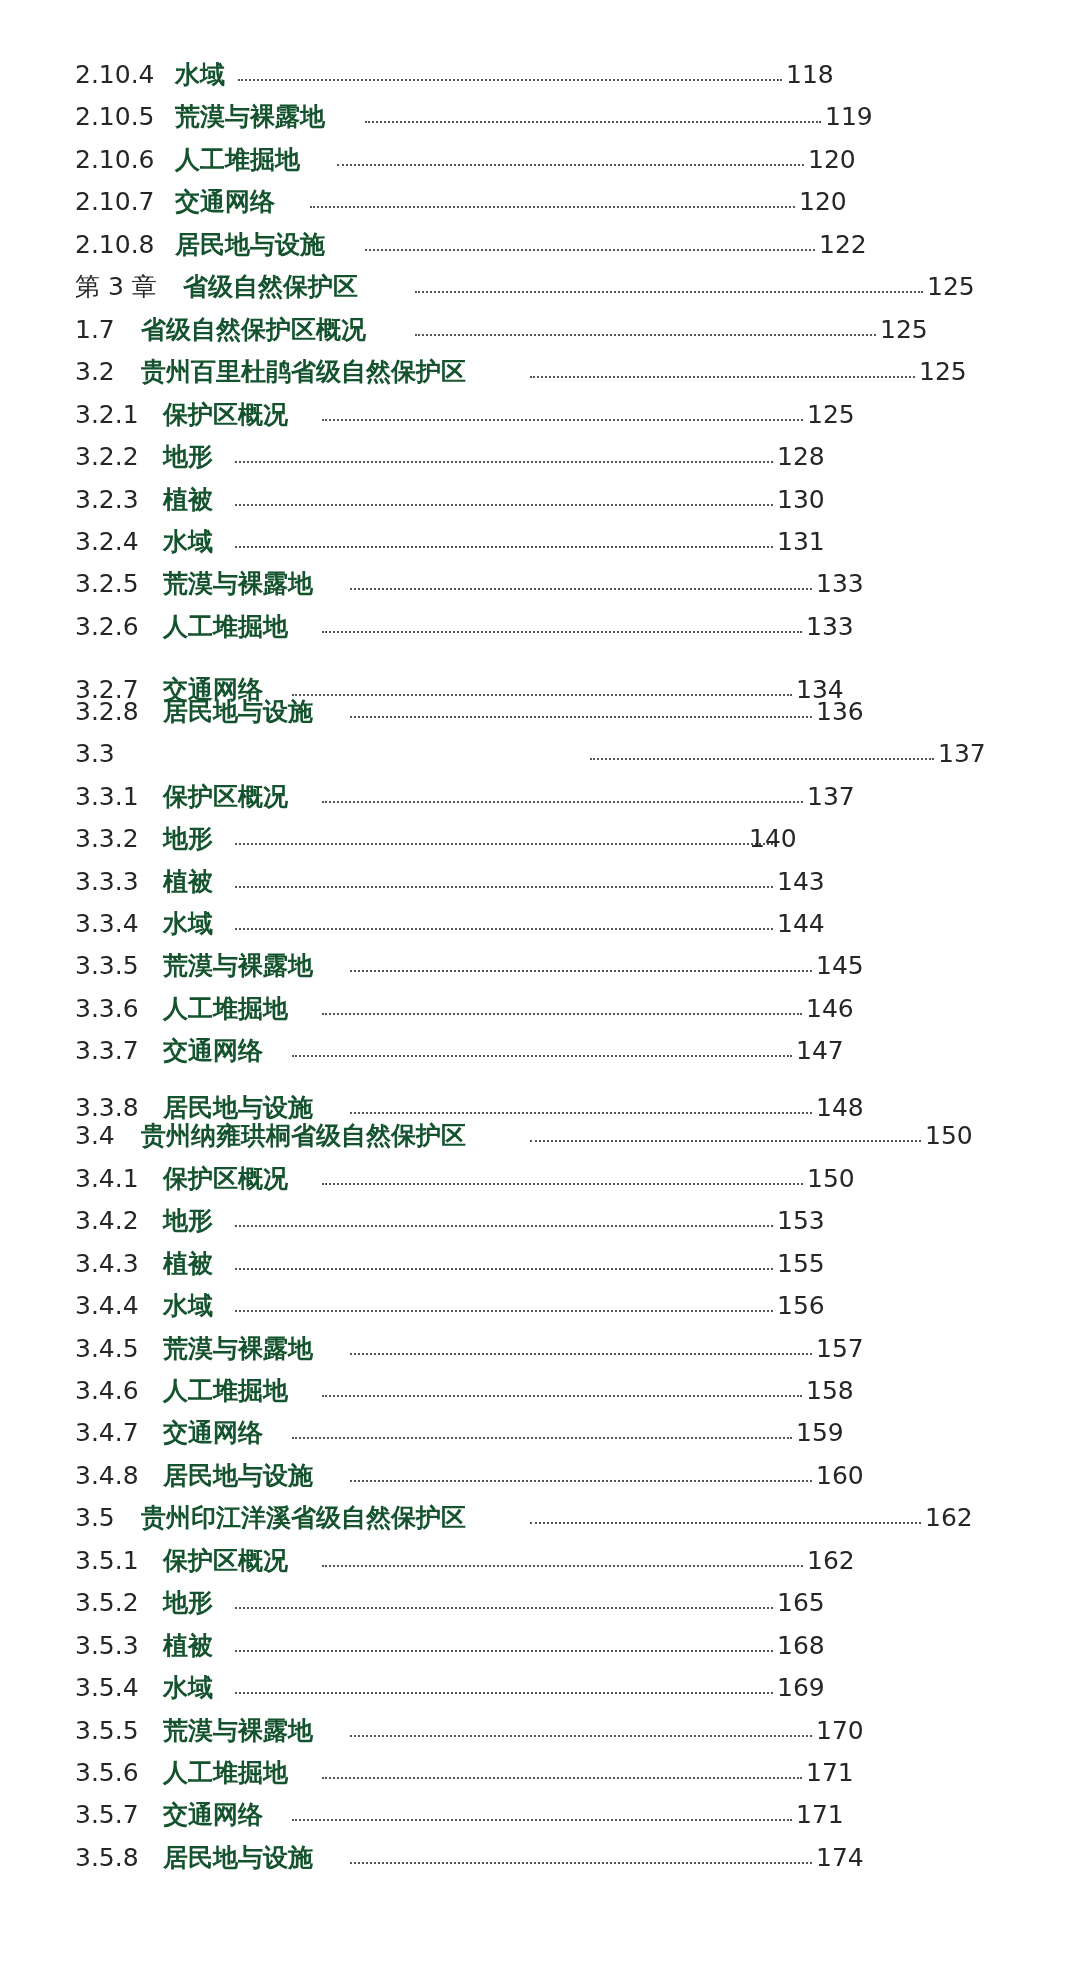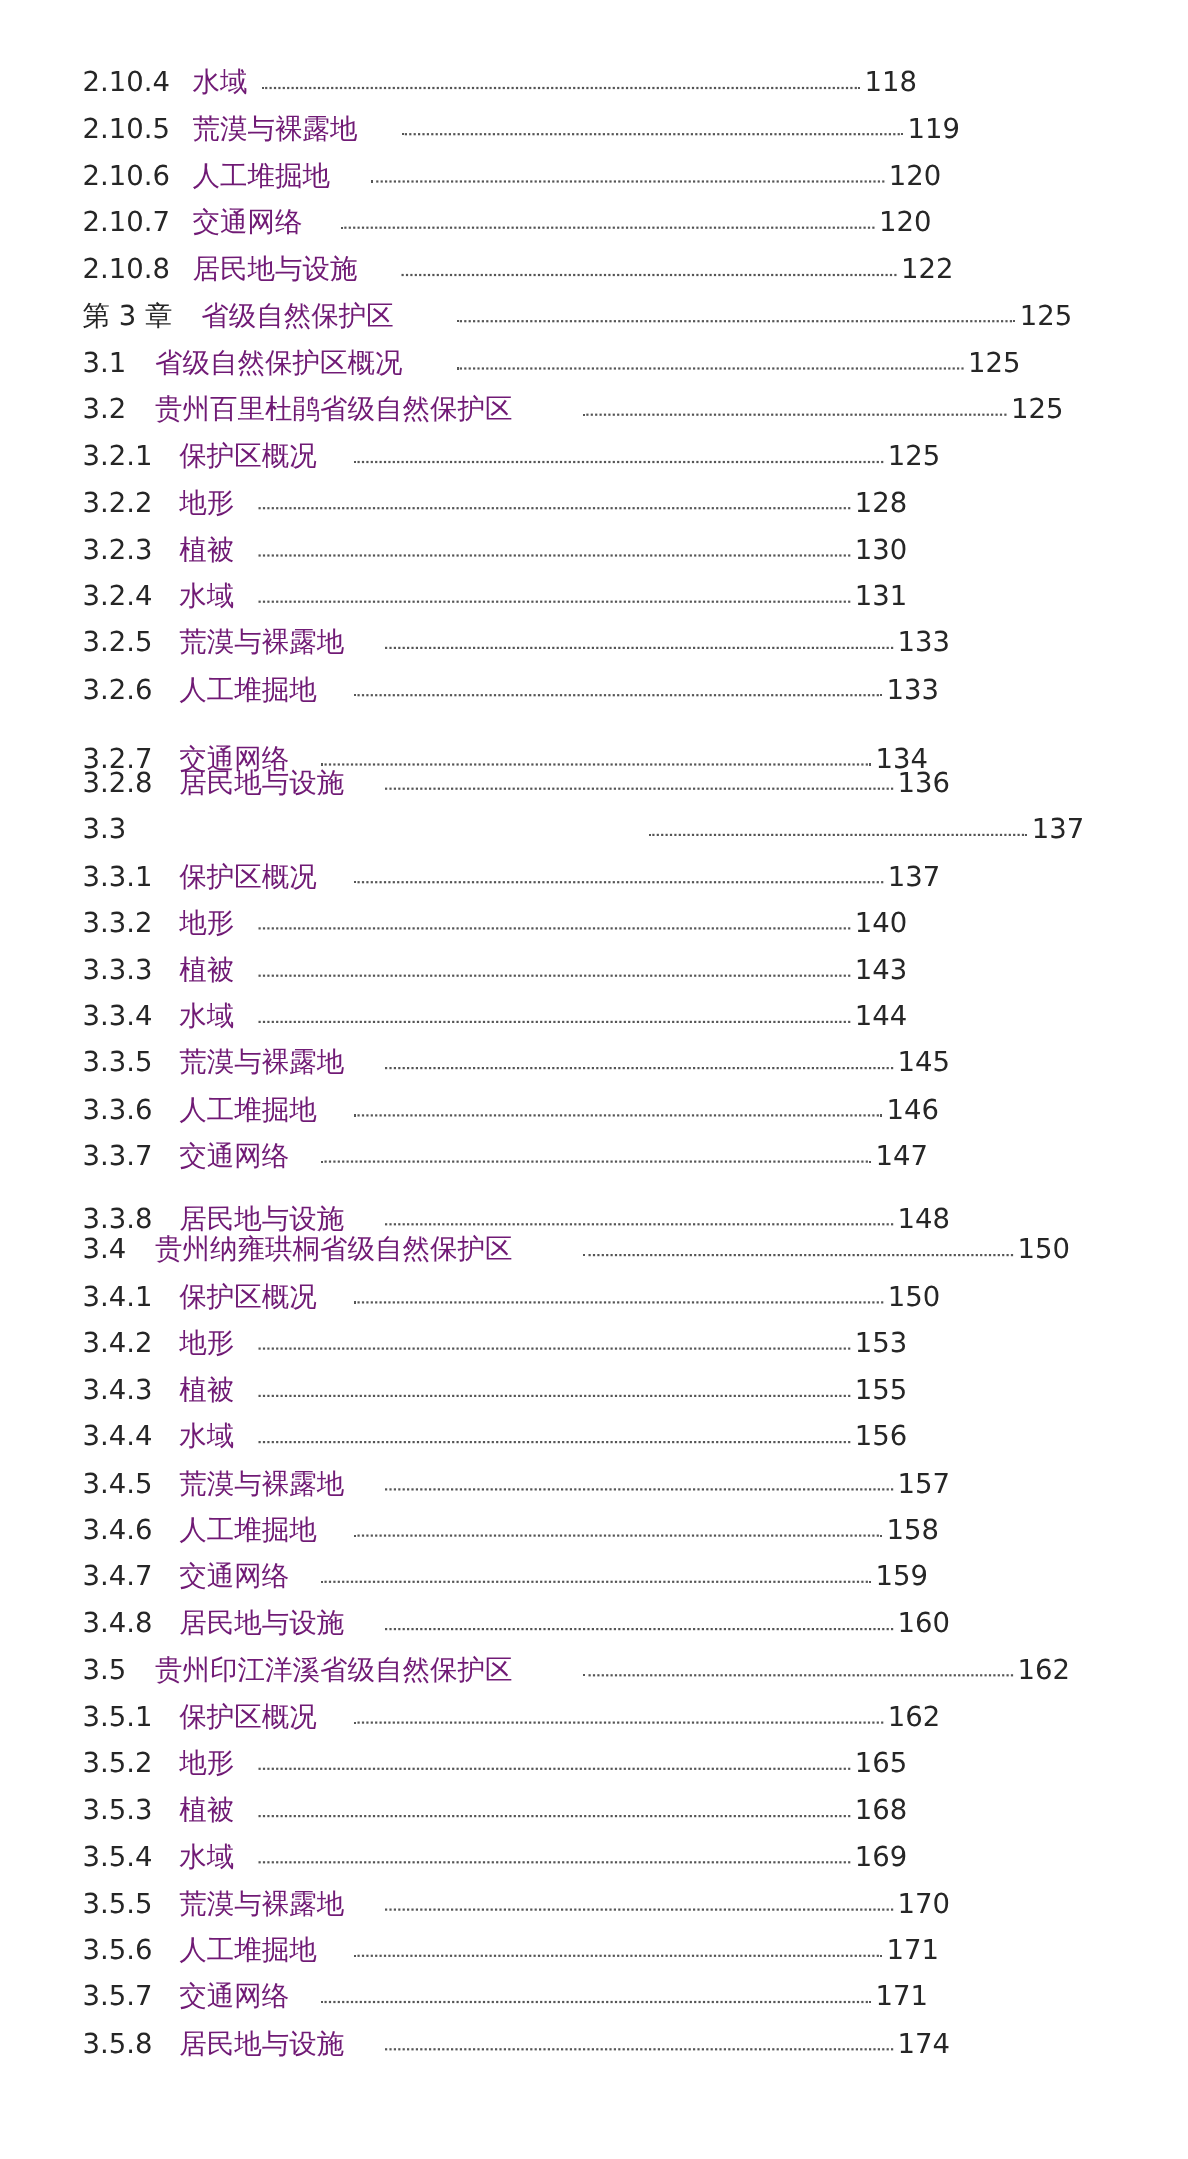--- a/index.html
+++ b/index.html
@@ -1,21 +1,21 @@
 <!DOCTYPE html>
 <html><head>
 <meta charset="utf-8">
 <style>
   html, body { margin:0; padding:0; background:#ffffff; }
   body { width:1080px; height:1963px; position:relative; overflow:hidden;
          font-family:"DejaVu Sans","Liberation Sans",sans-serif; color:#222; }
   #toc { position:absolute; left:0; top:0; width:1080px; height:1963px; }
   .toc-row { position:absolute; left:0; height:36px; width:1080px; font-size:25px; line-height:36px; white-space:nowrap; }
   .toc-num { position:absolute; left:75px; top:0; color:#262626; }
-  .toc-title { position:absolute; top:0; color:#701a75; }
+  .toc-title { position:absolute; top:0; color:#14532d;font-weight:bold; }
   .toc-leader { position:absolute; top:22px; height:0; border-bottom:2px dotted #555; }
   .toc-page { position:absolute; top:0; color:#262626; }
 </style>
 </head>
 <body>
 
 <div id="toc">
     <div class="toc-row" style="top: 57px;">
     <span class="toc-num">2.10.4</span>
     <span class="toc-title" style="left: 175px;">水域</span>
@@ -46,21 +46,21 @@
     <span class="toc-leader" style="left: 365px; width: 450px;"></span>
     <span class="toc-page" style="left: 819px;">122</span>
   </div>
     <div class="toc-row" style="top: 269.25px;">
     <span class="toc-num">第 3 章</span>
     <span class="toc-title" style="left: 183px;">省级自然保护区</span>
     <span class="toc-leader" style="left: 415px; width: 508px;"></span>
     <span class="toc-page" style="left: 927px;">125</span>
   </div>
     <div class="toc-row" style="top: 311.7px;">
-    <span class="toc-num">3.1</span>
+    <span class="toc-num">1.7</span>
     <span class="toc-title" style="left: 141px;">省级自然保护区概况</span>
     <span class="toc-leader" style="left: 415px; width: 461px;"></span>
     <span class="toc-page" style="left: 880px;">125</span>
   </div>
     <div class="toc-row" style="top: 354.15px;">
     <span class="toc-num">3.2</span>
     <span class="toc-title" style="left: 141px;">贵州百里杜鹃省级自然保护区</span>
     <span class="toc-leader" style="left: 530px; width: 385px;"></span>
     <span class="toc-page" style="left: 919px;">125</span>
   </div>
@@ -120,21 +120,21 @@
     <div class="toc-row" style="top: 778.65px;">
     <span class="toc-num">3.3.1</span>
     <span class="toc-title" style="left: 163px;">保护区概况</span>
     <span class="toc-leader" style="left: 322px; width: 481px;"></span>
     <span class="toc-page" style="left: 807px;">137</span>
   </div>
     <div class="toc-row" style="top: 821.1px;">
     <span class="toc-num">3.3.2</span>
     <span class="toc-title" style="left: 163px;">地形</span>
     <span class="toc-leader" style="left: 235px; width: 538px;"></span>
-    <span class="toc-page" style="left: 777px;">140</span>
+    <span class="toc-page" style="left: 749px;">140</span>
   </div>
     <div class="toc-row" style="top: 863.55px;">
     <span class="toc-num">3.3.3</span>
     <span class="toc-title" style="left: 163px;">植被</span>
     <span class="toc-leader" style="left: 235px; width: 538px;"></span>
     <span class="toc-page" style="left: 777px;">143</span>
   </div>
     <div class="toc-row" style="top: 906px;">
     <span class="toc-num">3.3.4</span>
     <span class="toc-title" style="left: 163px;">水域</span>

